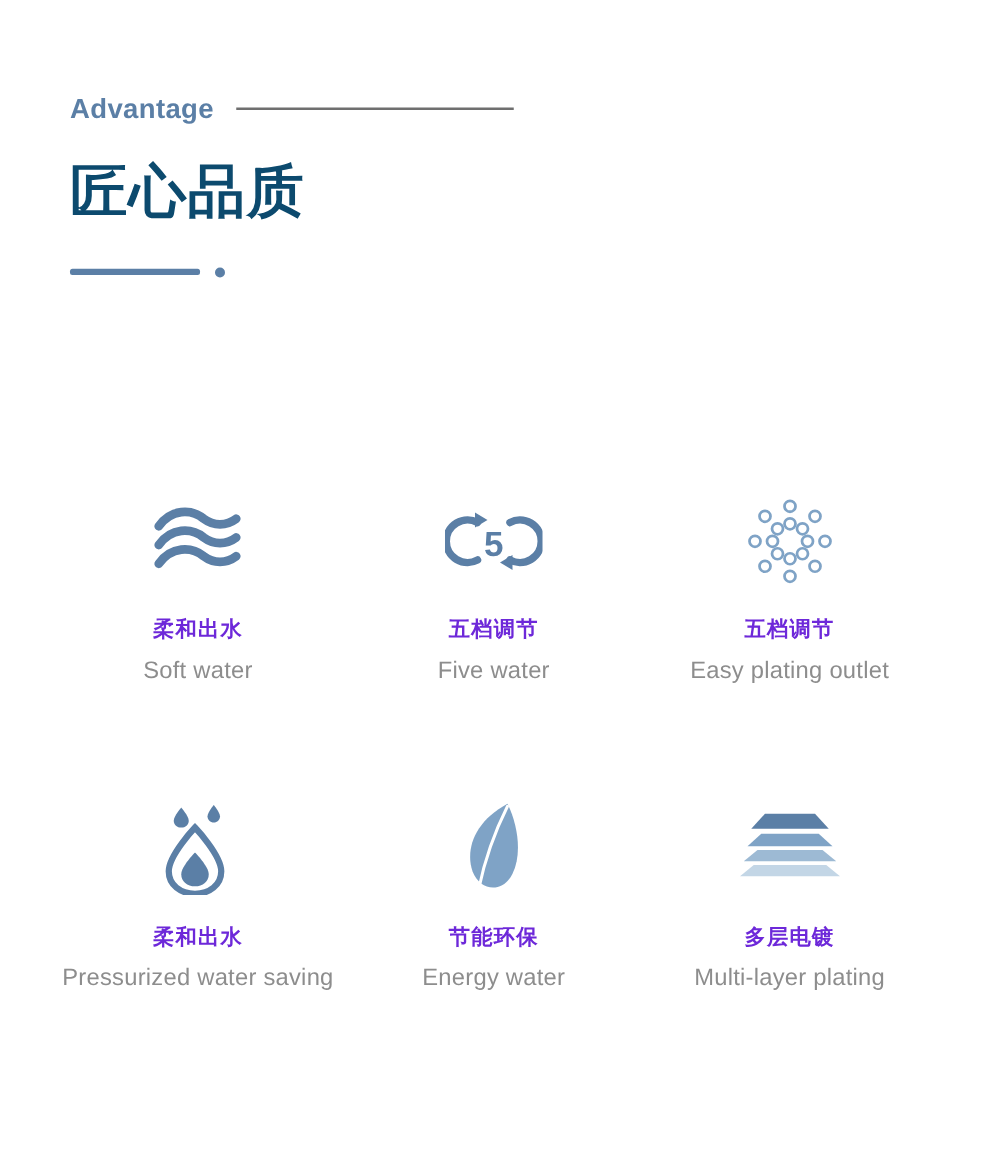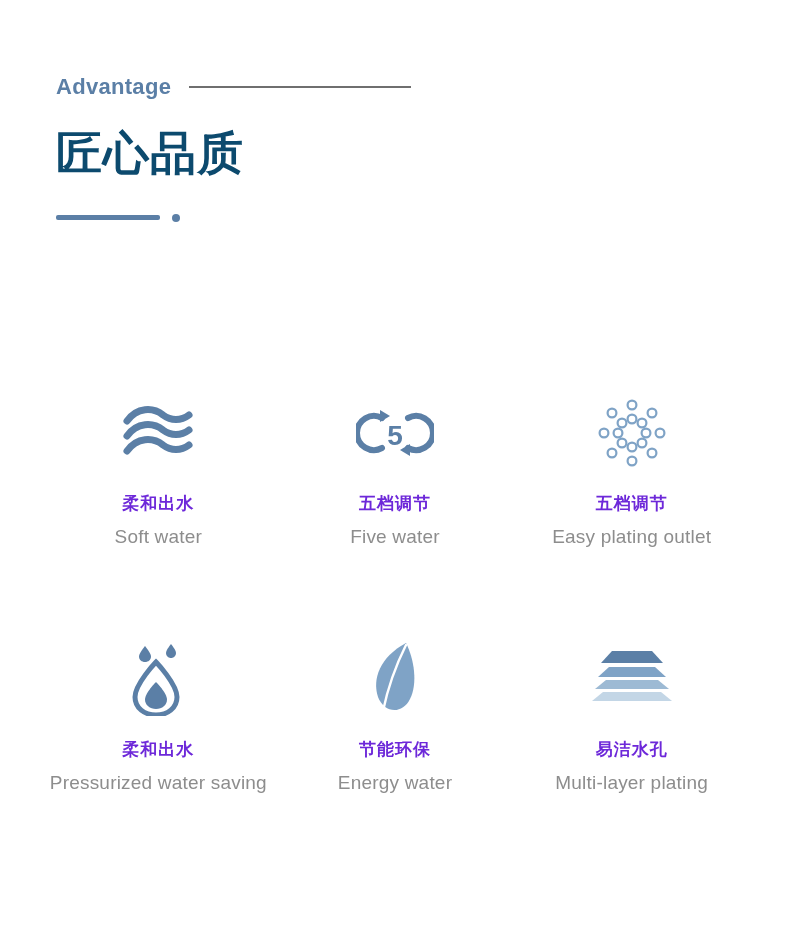--- a/index.html
+++ b/index.html
@@ -212,18 +212,18 @@
 
     <div class="feature">
       <div class="feature-icon">
         <svg width="86" height="60" viewBox="0 0 86 60" aria-hidden="true">
           <path d="M23 2 L 63 2 L 74 14 L 12 14 Z" fill="#5b7fa6"></path>
           <path d="M20 18 L 66 18 L 77 28 L 9 28 Z" fill="#7fa3c6"></path>
           <path d="M17 31 L 69 31 L 80 40 L 6 40 Z" fill="#9dbad4"></path>
           <path d="M14 43 L 72 43 L 83 52 L 3 52 Z" fill="#c3d6e6"></path>
         </svg>
       </div>
-      <div class="feature-title">易洁水孔</div>
+      <div class="feature-title">多层电镀</div>
       <div class="feature-sub">Multi-layer plating</div>
     </div>
 
   </div>
 </div>
 
 </body></html>

